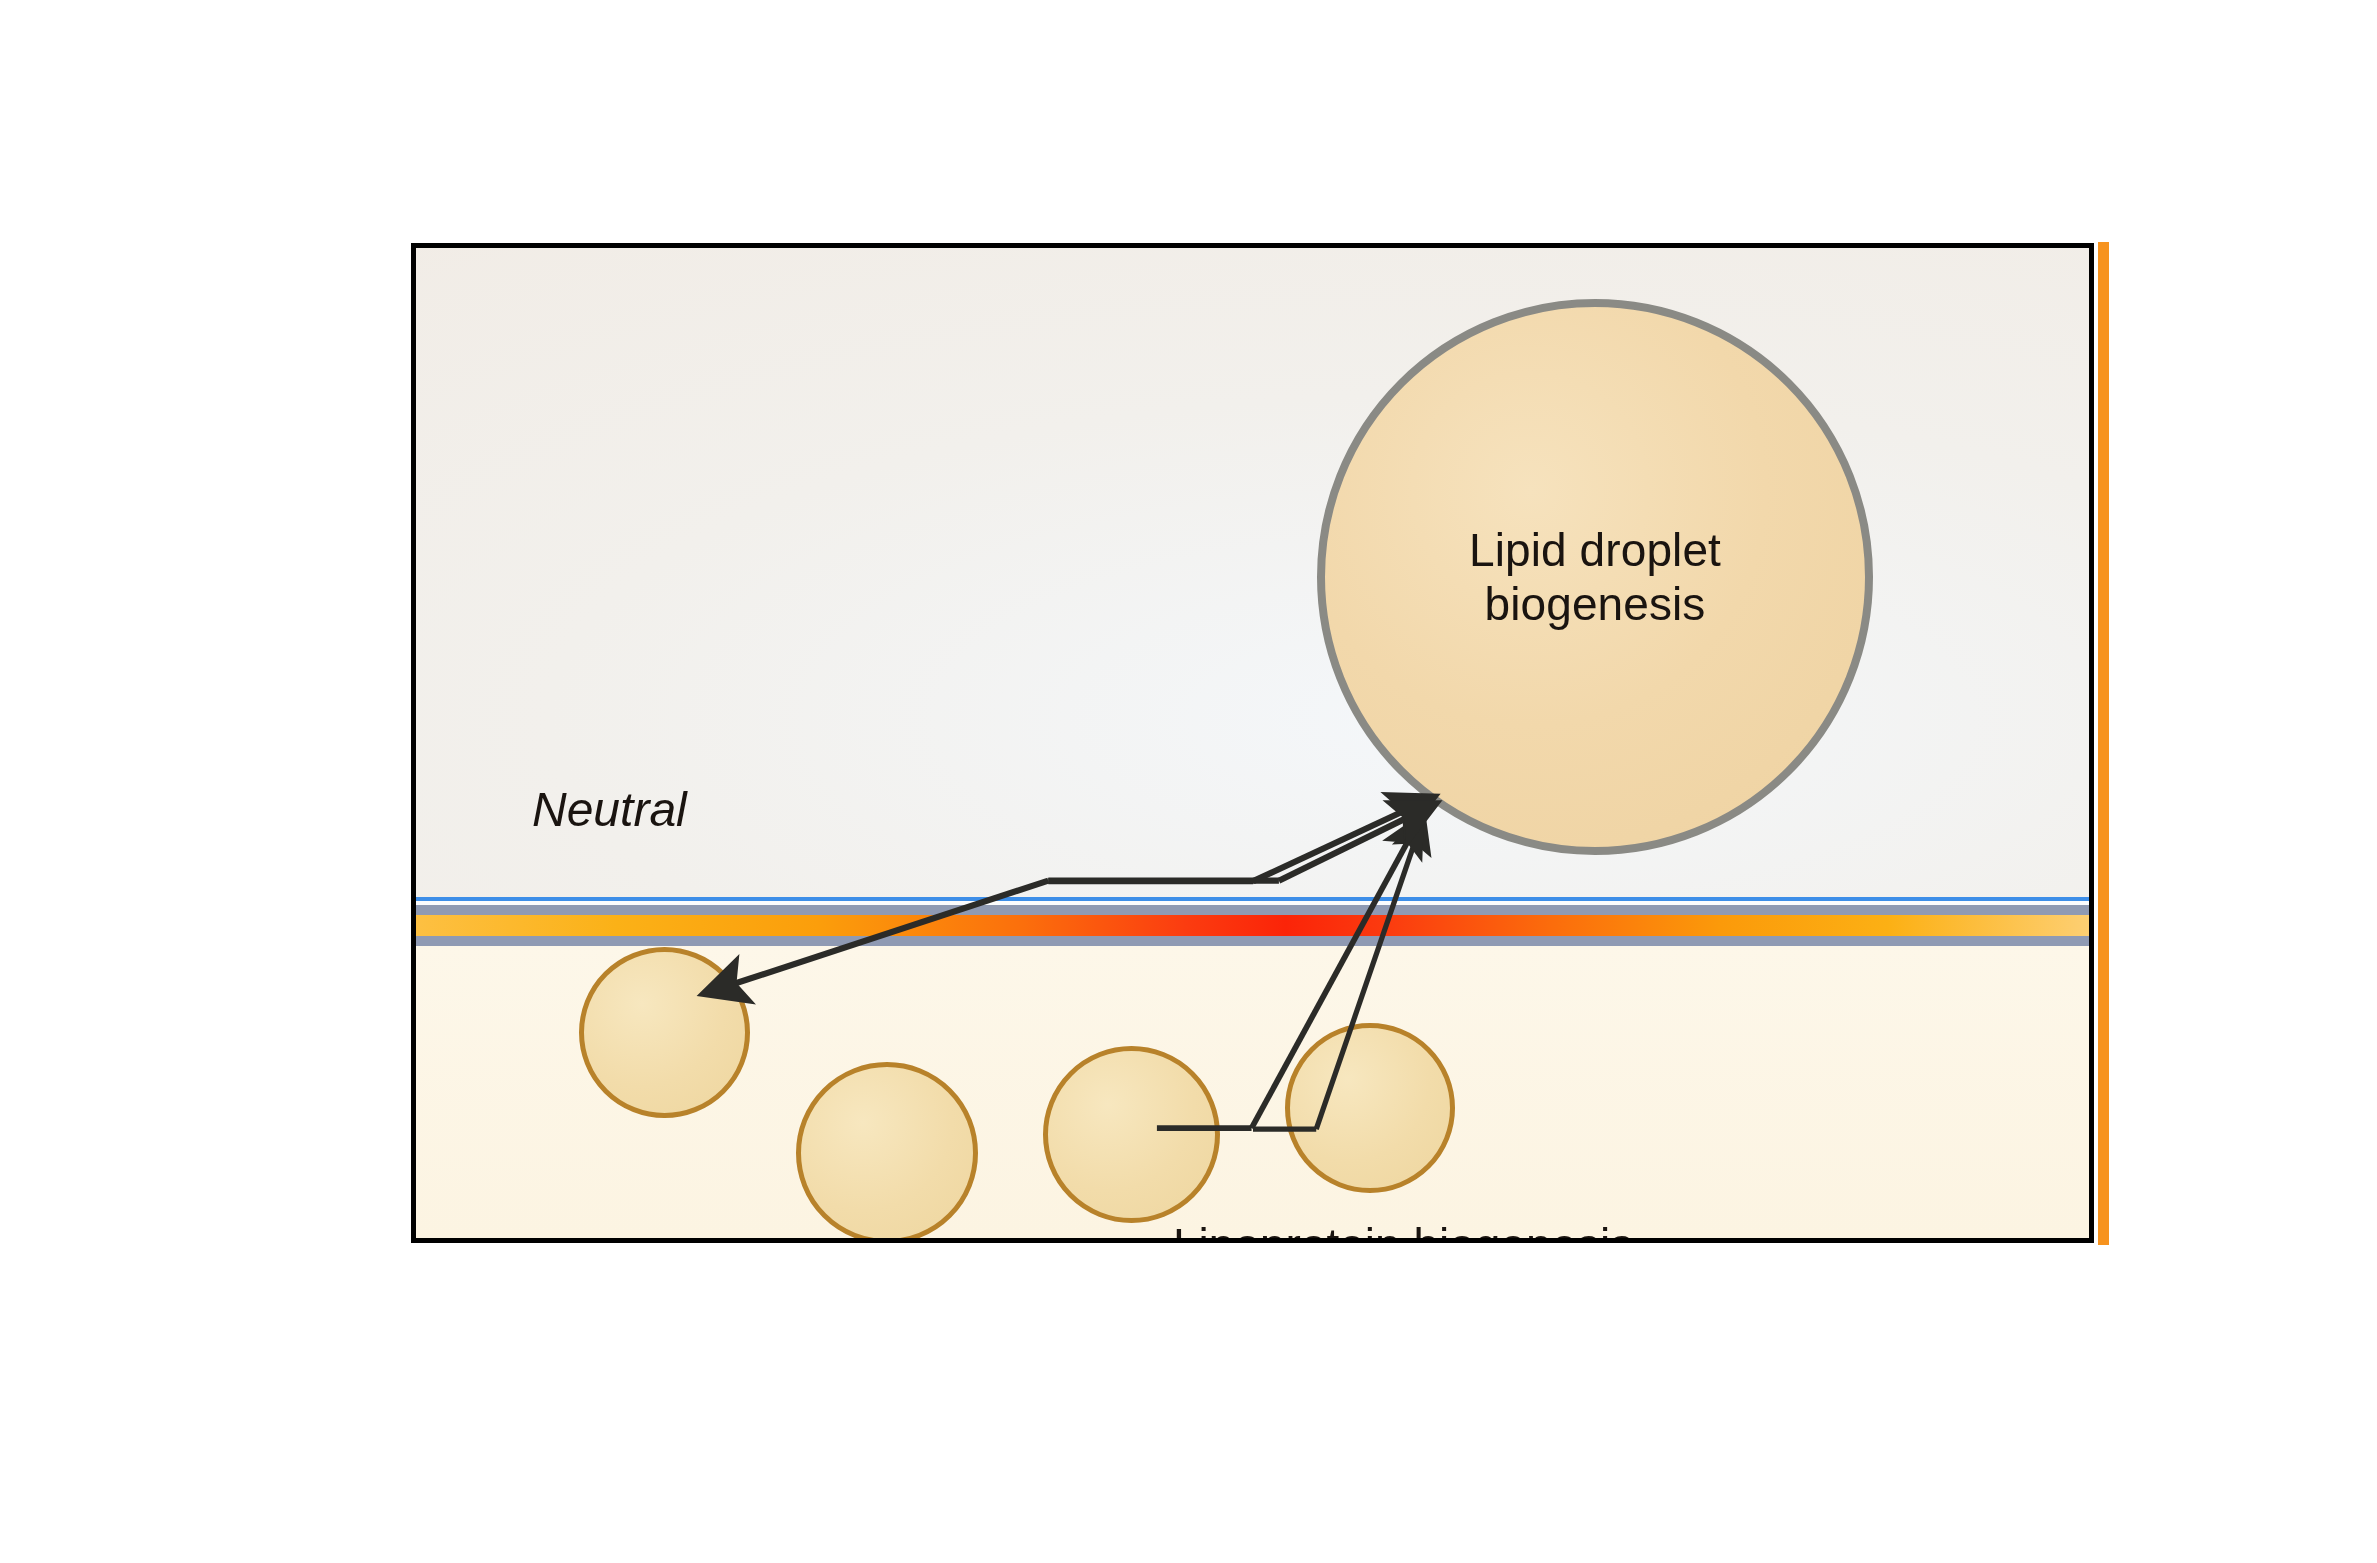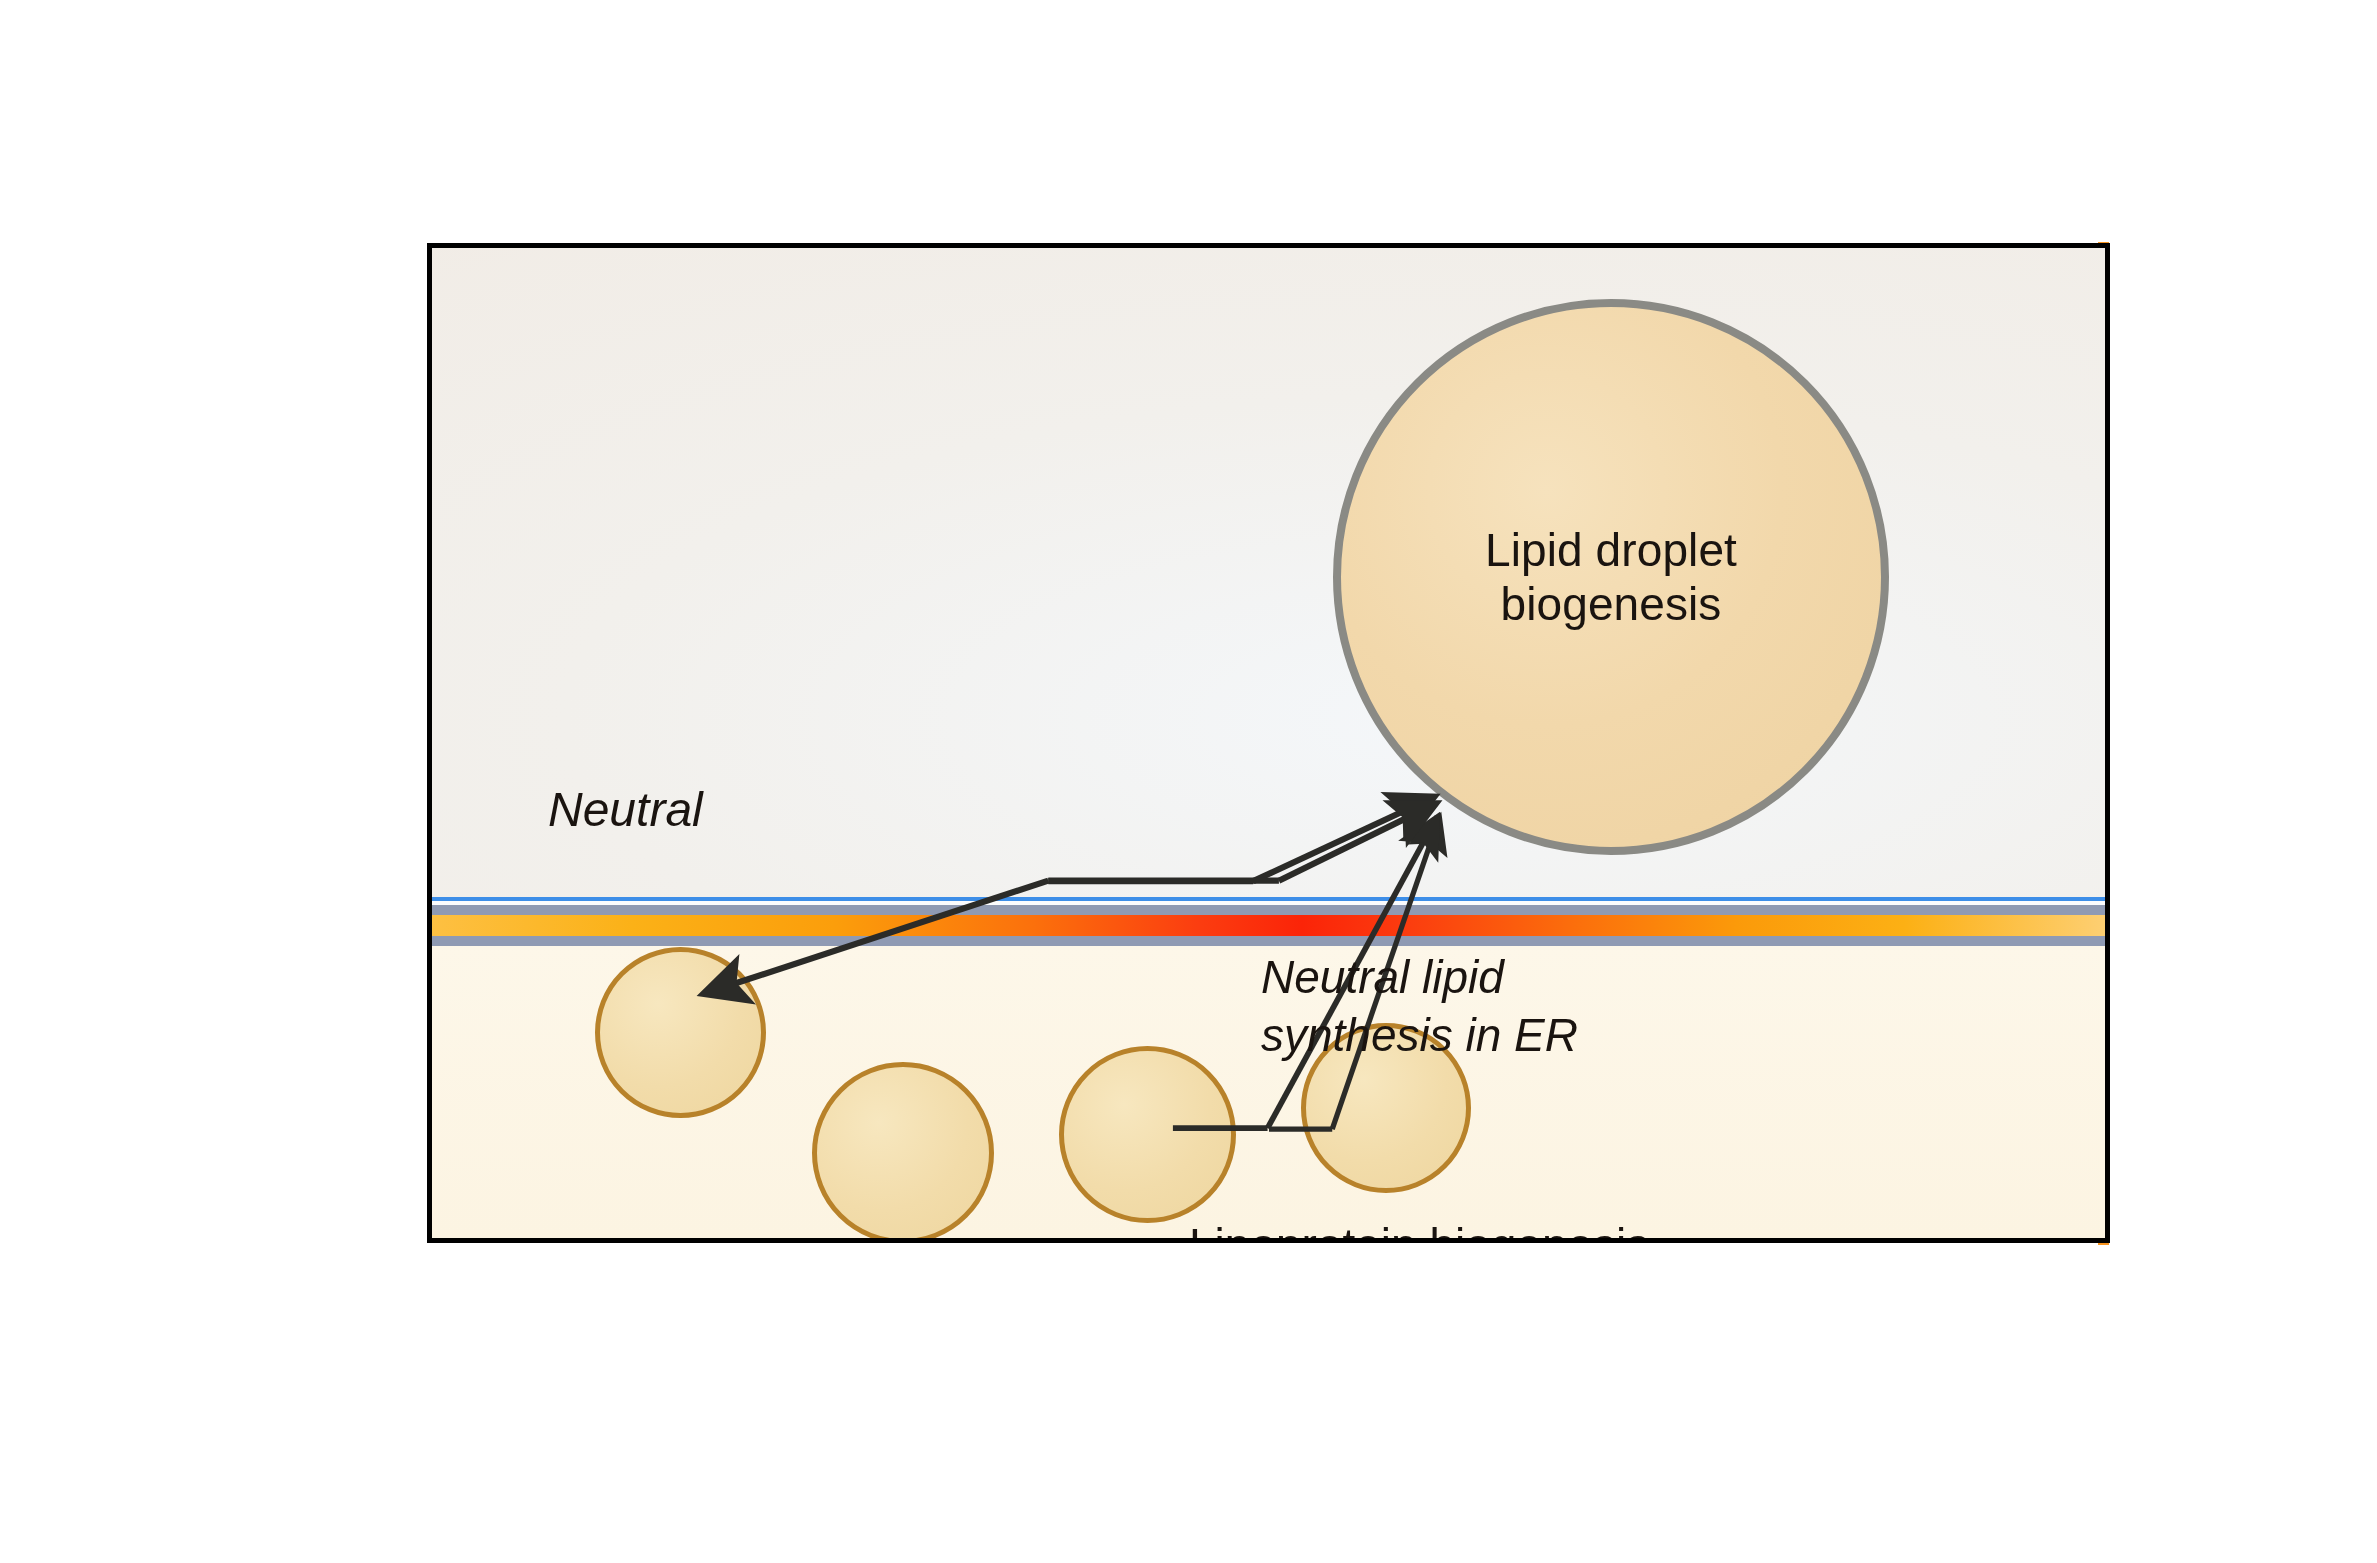--- a/index.html
+++ b/index.html
@@ -11,21 +11,21 @@
     width: 2506px;
     height: 1564px;
     position: relative;
     overflow: hidden;
     font-family: "Liberation Sans", sans-serif;
   }
 
   
   #diagram-frame {
     position: absolute;
-    left: 427px;
+    left: 411px;
     top: 243px;
     width: 1683px;
     height: 1000px;
     box-sizing: border-box;
     border: 5.2px solid #000000;
     background: #f1ece6;
     overflow: hidden;
   }
 
   
@@ -244,22 +244,20 @@
         <path d="M0.4,0.5 L8.4,4.5 L0.4,8.5 L2.2,4.5 Z" fill="#2b2b28"></path>
       </marker>
     </defs>
     <line x1="1757" y1="1851" x2="680" y2="1645" stroke="none"></line>
 
     <line x1="1900" y1="1373" x2="706" y2="1663" stroke="none"></line>
   </svg>
 
   <div class="diagram-label" id="cytosol-label">Neutral</div>
 
-  <div class="diagram-label" id="neutral-lipid-label">Neutral lipid
-synthesis in ER</div>
 
   <div class="diagram-label" id="lipoprotein-label">Lipoprotein  biogenesis</div>
 
 </div>
 
 <svg id="arrow-overlay" style="position:absolute;left:0;top:0;width:2506px;height:1564px;pointer-events:none;" viewBox="0 0 5271 3289" width="2506" height="1564">
   <defs>
     <marker id="ah-right" markerWidth="10" markerHeight="10" refX="8.0" refY="5.0" orient="auto" markerUnits="strokeWidth">
       <path d="M0.5,0.6 L9.2,5.0 L0.5,9.4 L2.4,5.0 Z" fill="#2b2b28"></path>
     </marker>

